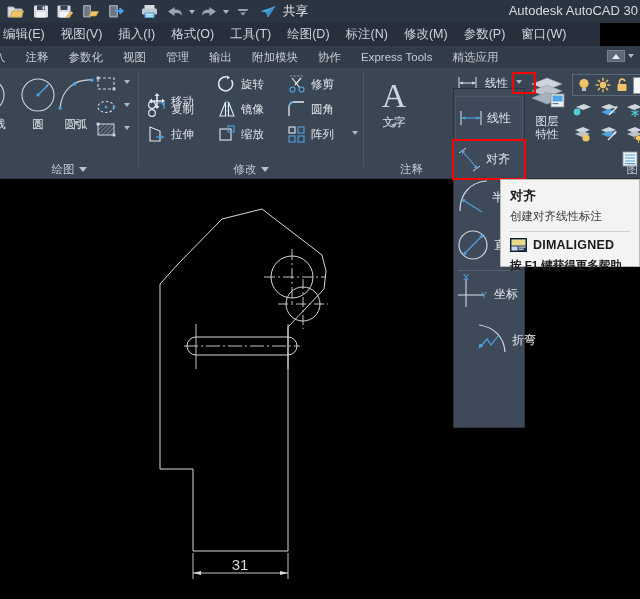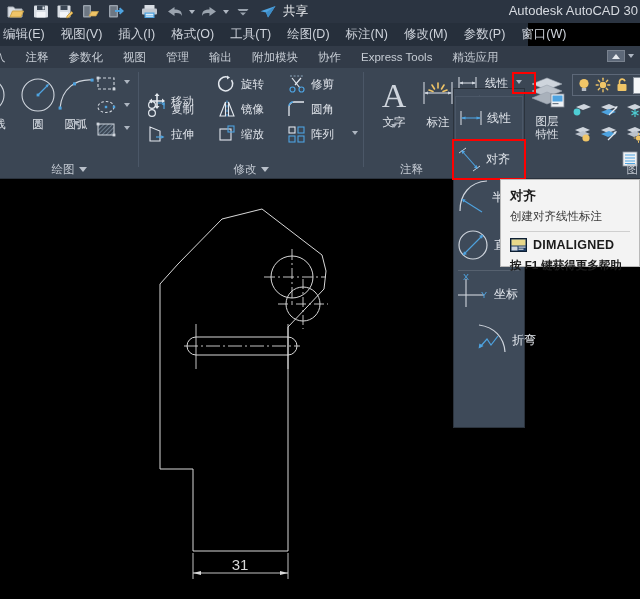--- a/index.html
+++ b/index.html
@@ -26,21 +26,21 @@
   .share-lbl {
     color: #e8eaed; font-size: 12.5px; margin-left: 3px; letter-spacing: .3px;
   }
   .app-title {
     position: absolute; right: 2px; top: 3px;
     color: #d6dae0; font-size: 13px; white-space: nowrap;
   }
 
   
   .menubar {
-    position: absolute; left: 0; top: 23px; width: 528px; height: 23px;
+    position: absolute; left: 0; top: 23px; width: 600px; height: 23px;
     background: #262f3b;
     display: flex; align-items: center;
   }
   .menubar .mi {
     color: #cfd4dc; font-size: 12.5px; padding: 0 8px; white-space: nowrap; cursor: default;
   }
   .menubar .mi:first-child { padding-left: 3px; }
 
   
   .ribtabs {
@@ -439,37 +439,20 @@
       <div class="btn-big" style="left:4px; top:6px;">
         <svg width="40" height="40" viewBox="0 0 40 40">
           <text x="20" y="33" font-family="Liberation Serif, serif" font-size="34" fill="#cfd5dd" text-anchor="middle">A</text>
         </svg>
         <span class="lbl">文字</span>
       </div>
       <div style="position:absolute;left:27px;top:56px;">
           <div class="caret-s"></div>
         </div>
 
-      <div class="btn-big" style="left:48px; top:6px;">
-        <svg width="44" height="40" viewBox="0 0 44 40">
-          <line x1="8" y1="8" x2="8" y2="30" stroke="#cfd5dd" stroke-width="1.1"></line>
-          <line x1="36" y1="8" x2="36" y2="30" stroke="#cfd5dd" stroke-width="1.1"></line>
-          <line x1="9" y1="19" x2="35" y2="19" stroke="#cfd5dd" stroke-width="1.1"></line>
-          <polygon points="8,19 12,17.4 12,20.6" fill="#cfd5dd"></polygon>
-          <polygon points="36,19 32,17.4 32,20.6" fill="#cfd5dd"></polygon>
-          <g stroke="#f0c567" stroke-width="1.6" stroke-linecap="round">
-            <line x1="22" y1="9" x2="22" y2="14"></line>
-            <line x1="16" y1="11" x2="18.5" y2="15"></line>
-            <line x1="28" y1="11" x2="25.5" y2="15"></line>
-            <line x1="13" y1="16" x2="17" y2="17.5"></line>
-            <line x1="31" y1="16" x2="27" y2="17.5"></line>
-          </g>
-        </svg>
-        <span class="lbl">标注</span>
-      </div>
 
       <div class="btn-row" style="left:92px; top:6px; gap:5px;">
         <svg width="24" height="18" viewBox="0 0 24 18">
           <line x1="3" y1="3" x2="3" y2="15" stroke="#cfd5dd" stroke-width="1.1"></line>
           <line x1="20" y1="3" x2="20" y2="15" stroke="#cfd5dd" stroke-width="1.1"></line>
           <line x1="4" y1="9" x2="19" y2="9" stroke="#cfd5dd" stroke-width="1.1"></line>
           <polygon points="3,9 7,7.6 7,10.4" fill="#cfd5dd"></polygon>
           <polygon points="20,9 16,7.6 16,10.4" fill="#cfd5dd"></polygon>
         </svg>
         <span class="lbl">线性</span>

